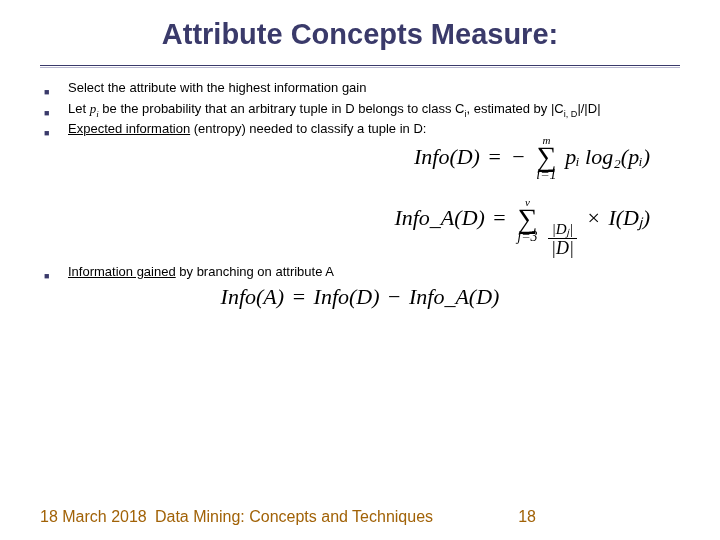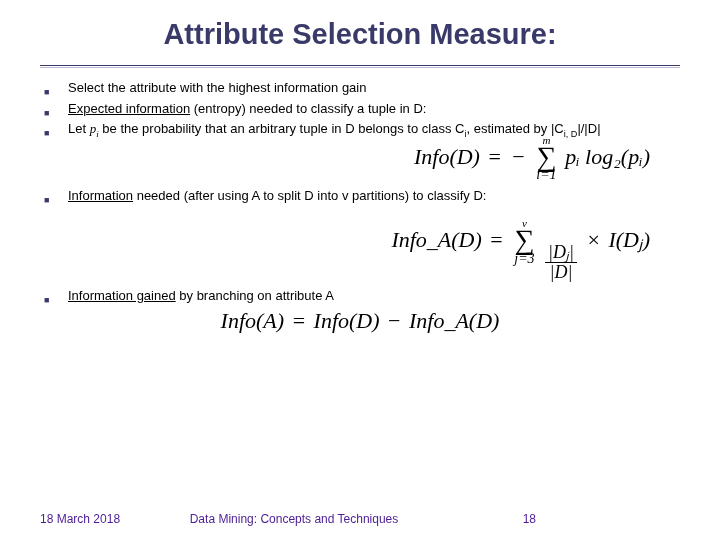--- a/index.html
+++ b/index.html
@@ -90,88 +90,83 @@
   .sigma-top { font-size: 11px; font-style: italic; display:block; }
   .sigma-mid { font-size: 28px; font-style: normal; display:block; line-height: 0.8; }
   .sigma-bot { font-size: 14px; font-style: italic; display:block; }
   .frac {
     display: inline-block;
     vertical-align: middle;
     text-align: center;
     line-height: 1.05;
     padding: 0 2px;
   }
-  .frac .num { display:block; border-bottom: 1px solid #000; padding: 0 3px; font-size: 18px; margin-top: 40px; }
+  .frac .num { display:block; border-bottom: 1px solid #000; padding: 0 3px; font-size: 15px; margin-top: 40px; }
   .frac .den { display:block; padding: 0 3px; font-size: 18px; }
   .footer {
     position: absolute;
     bottom: 14px;
     left: 0;
     width: 576px;
     box-sizing: border-box;
     padding: 0 40px;
-    font-size: 12px;
+    font-size: 16px;
     display: flex;
     justify-content: space-between;
     align-items: center;
-    color: #4c1d95;
+    color: #a16207;
   }
   .footer .center { position:absolute; left:12px; right:0; text-align:center; }
   .centered-formula {
     text-align: center;
     margin-top: 4px;
   }
 </style>
 </head>
 <body>
 <div class="slide">
 
   <div class="title-block">
     <h1>
-      <span>Attribute Selection Measure:</span><br>
+      <span>Attribute Concepts Measure:</span><br>
     </h1>
   </div>
   <hr class="rule">
 
   <div class="content">
     <ul class="bullets">
 
       <li>
         <span>Select the attribute with the highest information gain</span>
       </li>
 
       <li>
-        <span class="u">Expected information</span><span> (entropy) needed to classify a tuple in D:</span>
-      </li>
-
-      <li>
         <span>Let </span><span class="p-italic">p</span><span class="sub p-italic">i</span>
         <span> be the probability that an arbitrary tuple in D belongs to class C</span><span class="sub">i</span><span>, estimated by |C</span><span class="sub">i, D</span><span>|/|D|</span>
+      </li>
+
+      <li>
+        <span class="u">Expected information</span><span> (entropy) needed to classify a tuple in D:</span>
       </li>
     </ul>
 
     <div class="formula-right">
       <span class="formula-box">
         <span>Info(D)</span>
         <span class="op">=</span>
         <span class="op">−</span>
         <span class="sigma-block">
           <span class="sigma-top">m</span>
           <span class="sigma-mid">∑</span>
           <span class="sigma-bot">i=1</span>
         </span>
         <span>pᵢ log₂(pᵢ)</span>
       </span>
     </div>
 
-    <ul class="bullets">
-      <li>
-        <span class="u">Information</span><span> needed (after using A to split D into v partitions) to classify D:</span>
-      </li>
-    </ul>
 
     <div class="formula-right">
       <span class="formula-box">
         <span>Info_A(D)</span>
         <span class="op">=</span>
         <span class="sigma-block">
           <span class="sigma-top">v</span>
           <span class="sigma-mid">∑</span>
           <span class="sigma-bot">j=3</span>
         </span>

